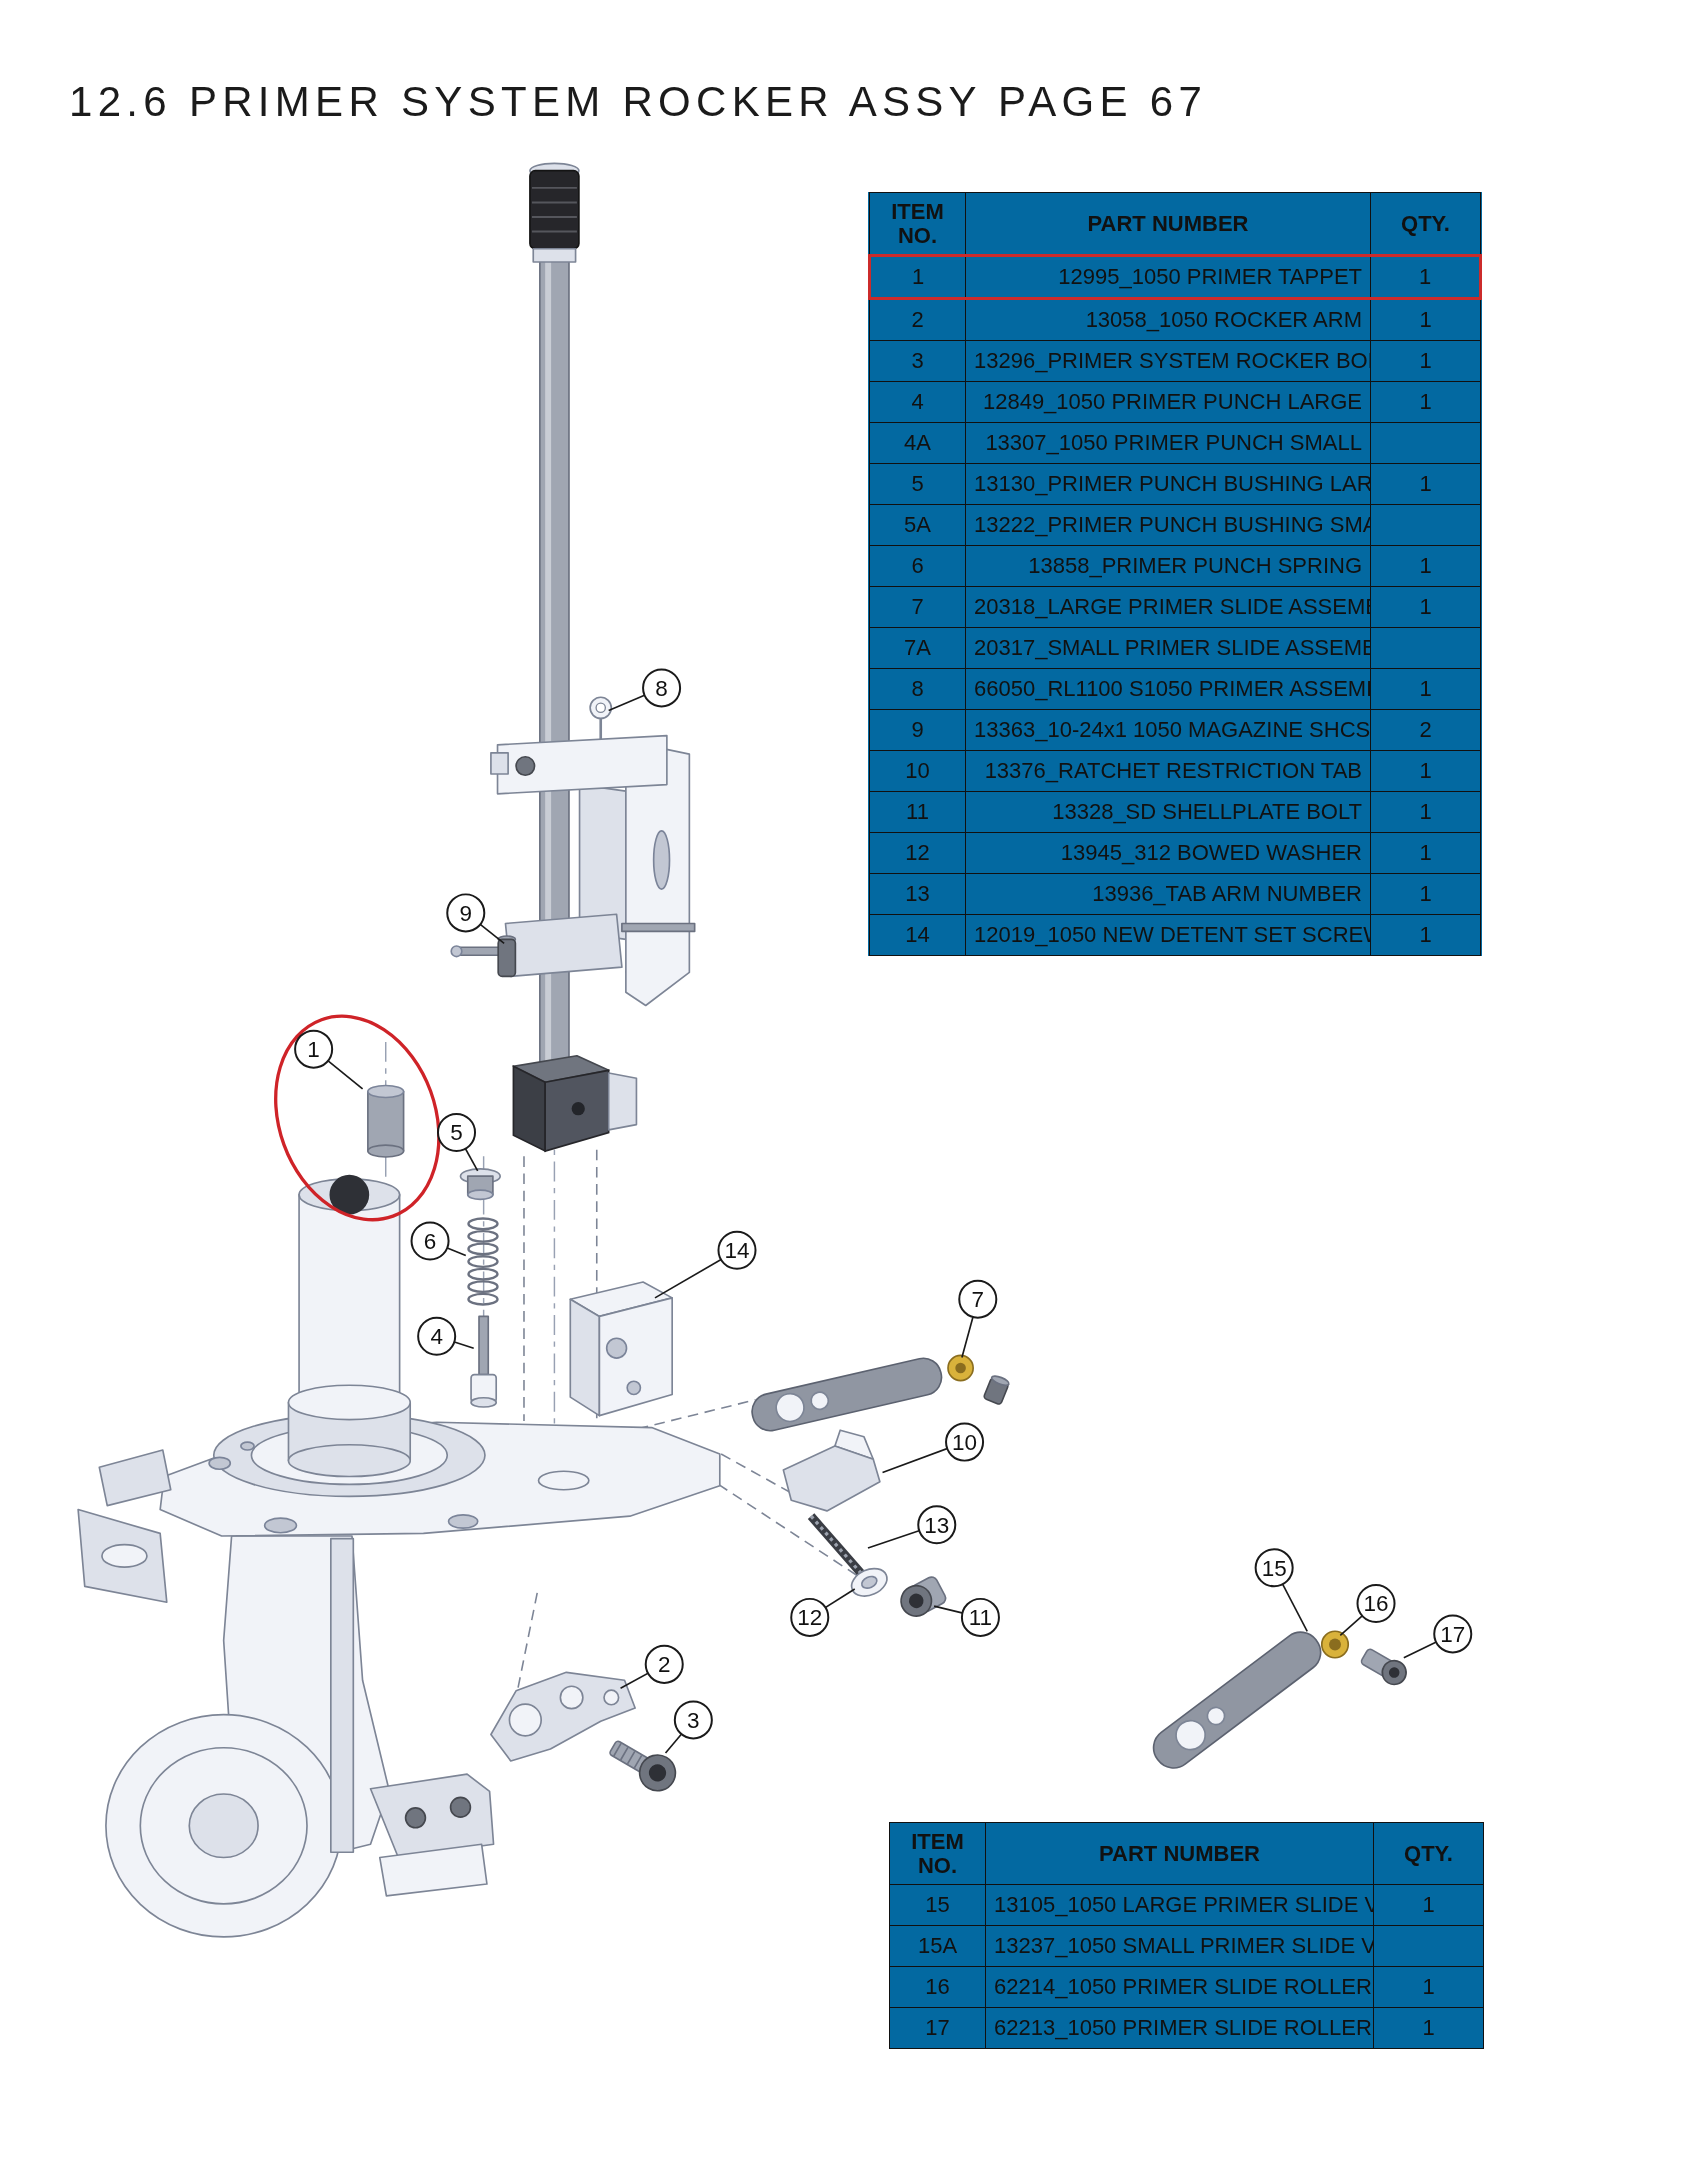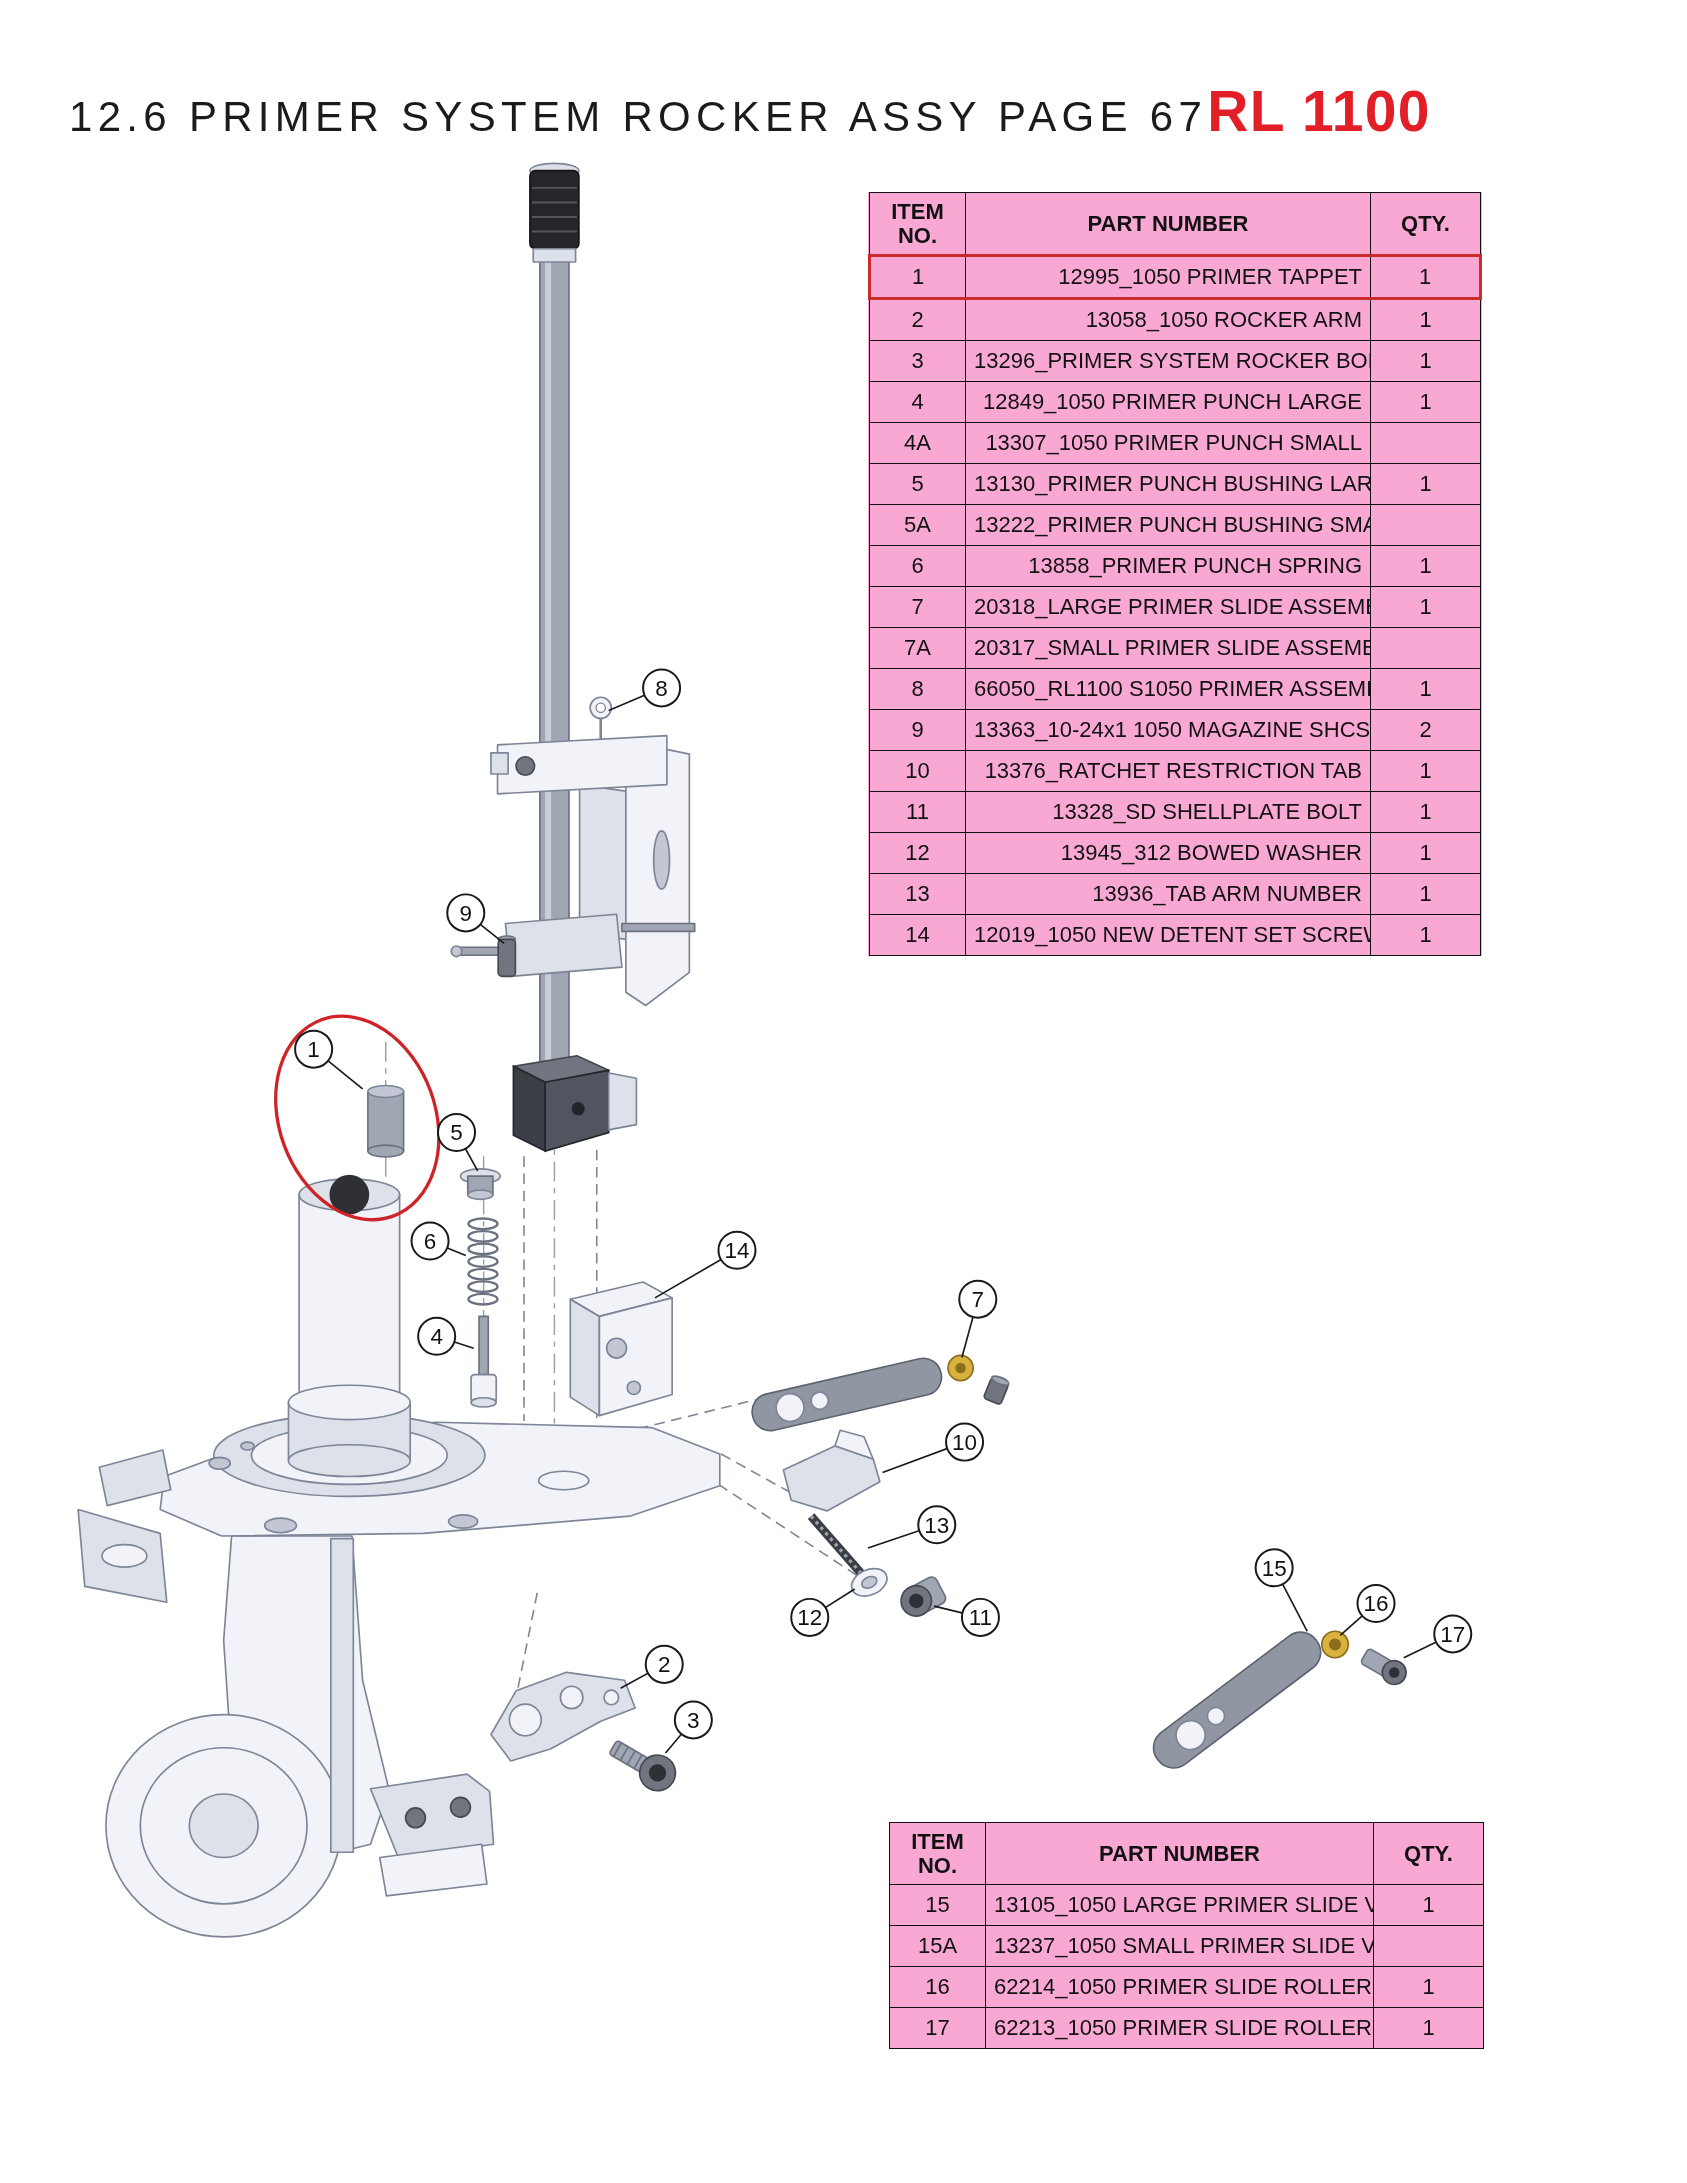--- a/index.html
+++ b/index.html
@@ -5,21 +5,21 @@
   html,body{margin:0;padding:0;background:#fff;}
   body{width:1687px;height:2183px;position:relative;overflow:hidden;
        font-family:"Liberation Sans",sans-serif;color:#111;}
 
   
   .title-row{position:absolute;left:69px;top:78px;display:flex;align-items:baseline;z-index:5;}
   .page-title{font-size:42px;font-weight:400;letter-spacing:5.3px;color:#1b1b1b;margin:0;white-space:nowrap;}
   .brand{font-size:57px;font-weight:700;color:#e21f26;letter-spacing:1.3px;white-space:nowrap;}
 
   
-  .parts-table{position:absolute;border-collapse:collapse;background:#f9a8d4;font-size:22px;
+  .parts-table{position:absolute;border-collapse:collapse;background:#0369a1;font-size:22px;
                color:#111;table-layout:fixed;z-index:6;}
   .parts-table th,.parts-table td{border:1.3px solid #111;height:40px;padding:0 8px;overflow:hidden;white-space:nowrap;}
   .parts-table th{font-weight:700;text-align:center;white-space:pre-line;line-height:1.05;height:61px;}
   .c-item{width:79px;text-align:center;}
   td.c-part{text-align:right;}
   th.c-part{}
   .c-qty{width:93px;text-align:center;}
   .table-main{left:868px;top:192px;width:614px;}
   .table-slide{left:889px;top:1822px;width:595px;}
   .row-highlight td{border-top:3.3px solid #cc2b2b;border-bottom:3.3px solid #cc2b2b;}
@@ -321,21 +321,20 @@
   </g>
   <g class="callout">
     <line x1="2196" y1="2470" x2="2122" y2="2506"></line>
       <circle cx="2196" cy="2470" r="28"></circle>
     <text x="2196" y="2482">17</text>
   </g>
 </svg>
 
 <header class="title-row">
   <h1 class="page-title">12.6 PRIMER SYSTEM ROCKER ASSY PAGE 67</h1>
-  <div class="brand">RL 1100</div>
 </header>
 
 <table class="parts-table table-main">
   <thead>
     <tr>
       <th class="c-item">ITEM
 NO.</th>
       <th class="c-part">PART NUMBER</th>
       <th class="c-qty">QTY.</th>
     </tr>

